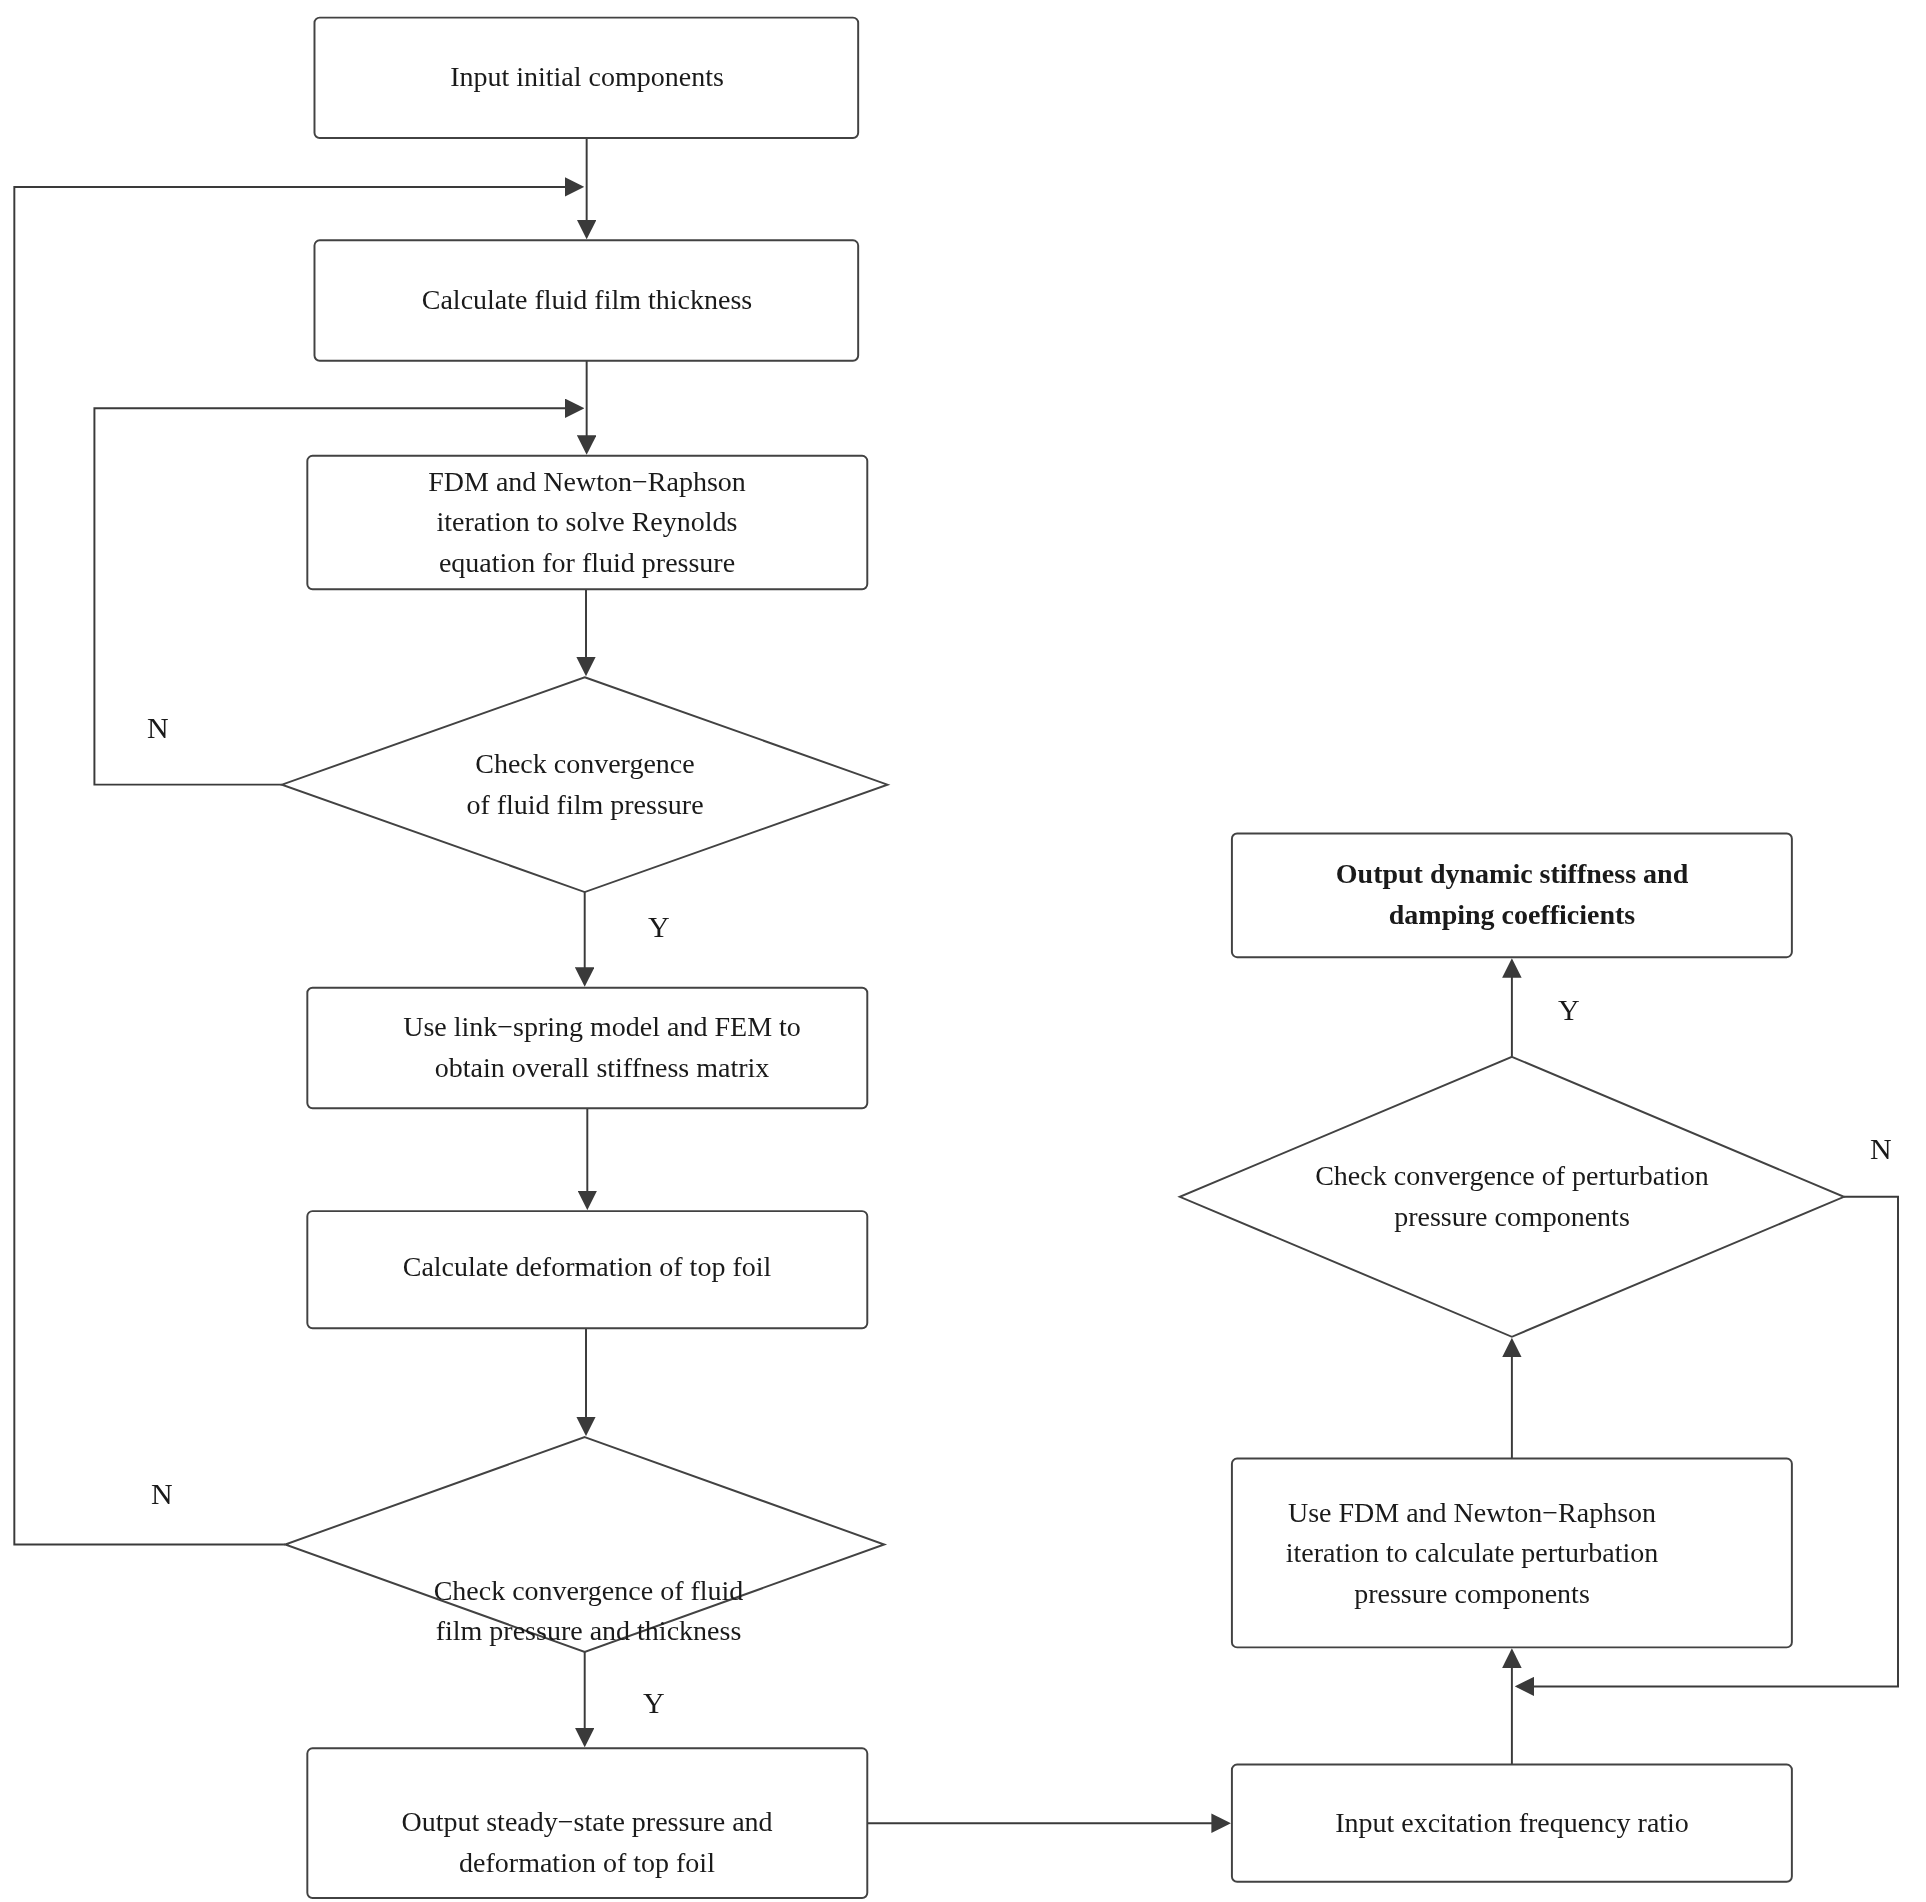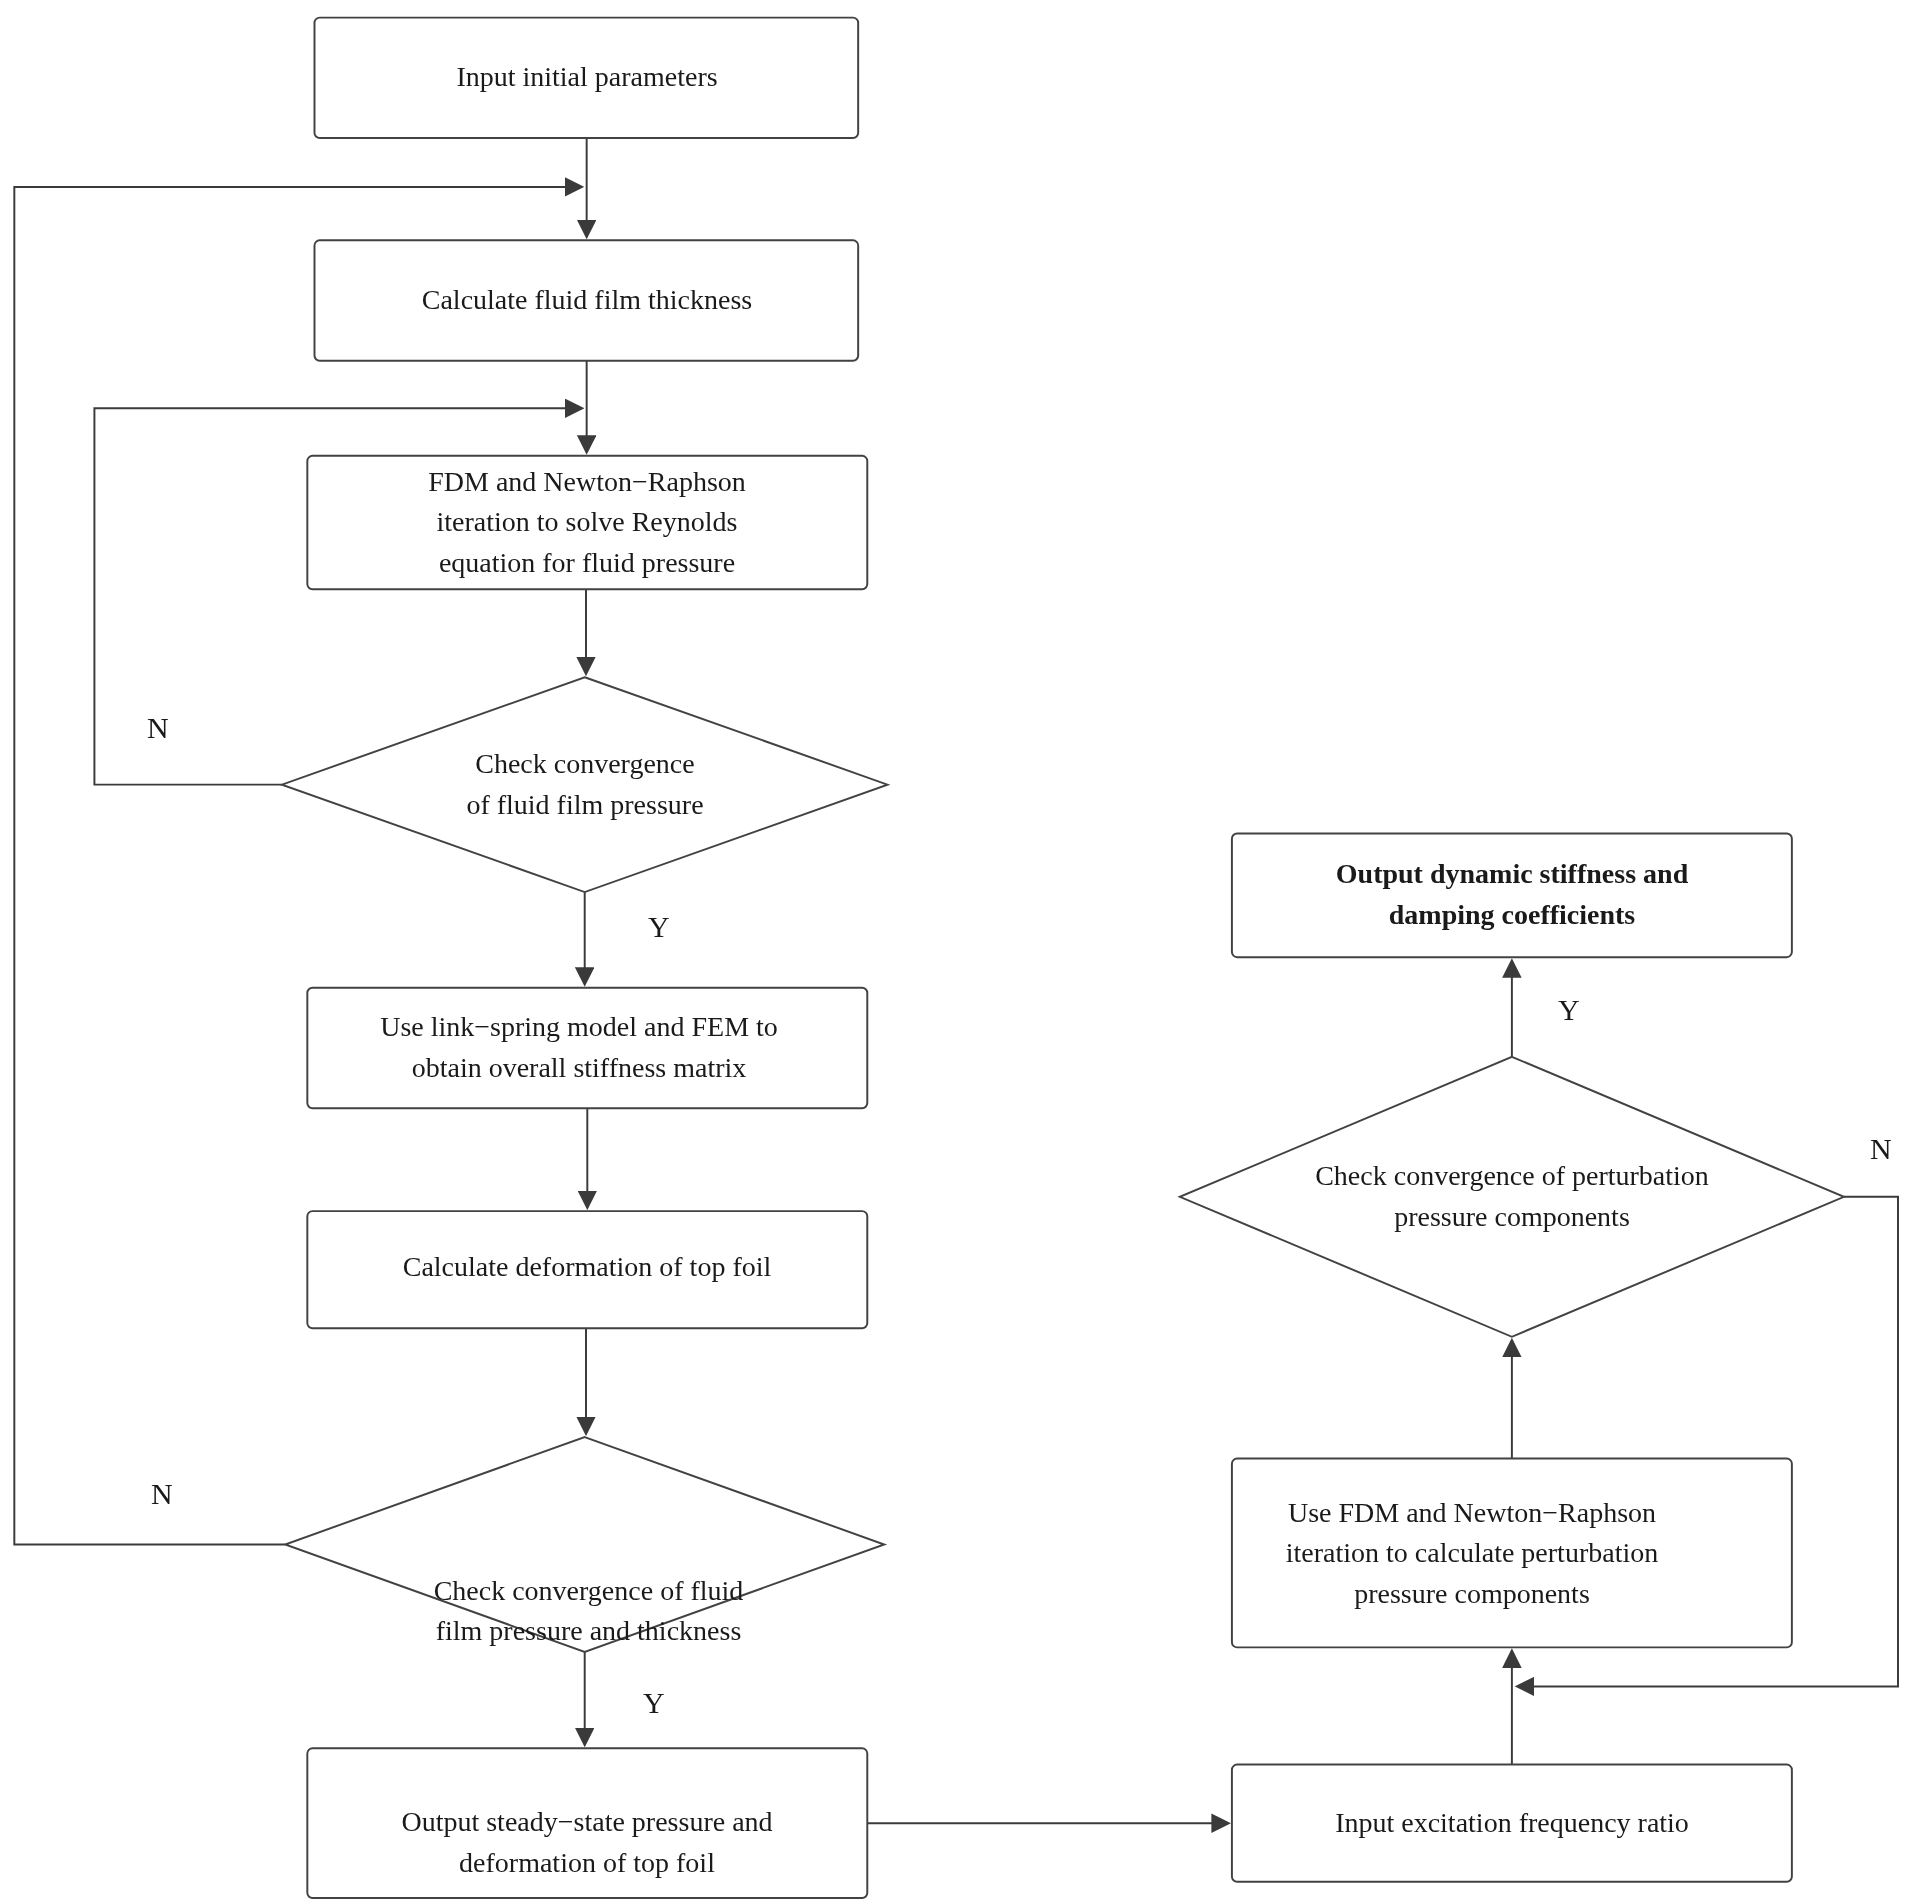--- a/index.html
+++ b/index.html
@@ -86,39 +86,39 @@
     <rect class="shape" x="1892" y="1280" width="860" height="190" rx="8"></rect>
     <rect class="shape" x="1892" y="2240" width="860" height="290" rx="8"></rect>
     <rect class="shape" x="1892" y="2710" width="860" height="180" rx="8"></rect>
 
     <polygon class="shape" points="898,1040 1363,1205 898,1370 433,1205"></polygon>
     <polygon class="shape" points="898,2207 1358,2372 898,2537 438,2372"></polygon>
     <polygon class="shape" points="2322,1623 2832,1838 2322,2053 1812,1838"></polygon>
   </svg>
 
   <div class="node-label" style="left:315px; top:17.6px; width:544px; height:120px;">
-    <span class="txt">Input initial parameters</span>
+    <span class="txt">Input initial components</span>
   </div>
 
   <div class="node-label" style="left:315px; top:240px; width:544px; height:120px;">
     <span class="txt">Calculate fluid film thickness</span>
   </div>
 
   <div class="node-label" style="left:307px; top:456px; width:560px; height:133px;">
     <span class="txt">FDM and Newton−Raphson
 iteration to solve Reynolds
 equation for fluid pressure</span>
   </div>
 
   <div class="node-label" style="left:282px; top:677px; width:606px; height:215px;">
     <span class="txt">Check convergence
 of fluid film pressure</span>
   </div>
 
-  <div class="node-label" style="left:299px; top:988px; width:560px; height:120px;border-radius:18px;">
+  <div class="node-label" style="left:322px; top:988px; width:560px; height:120px;border-radius:18px;">
     <span class="txt">Use link−spring model and FEM to
 obtain overall stiffness matrix</span>
   </div>
 
   <div class="node-label" style="left:307px; top:1211px; width:560px; height:113px;">
     <span class="txt">Calculate deformation of top foil</span>
   </div>
 
   <div class="node-label" style="left:289px; top:1437px; width:599px; height:215px;align-items:flex-end;">
     <span class="txt">Check convergence of fluid

